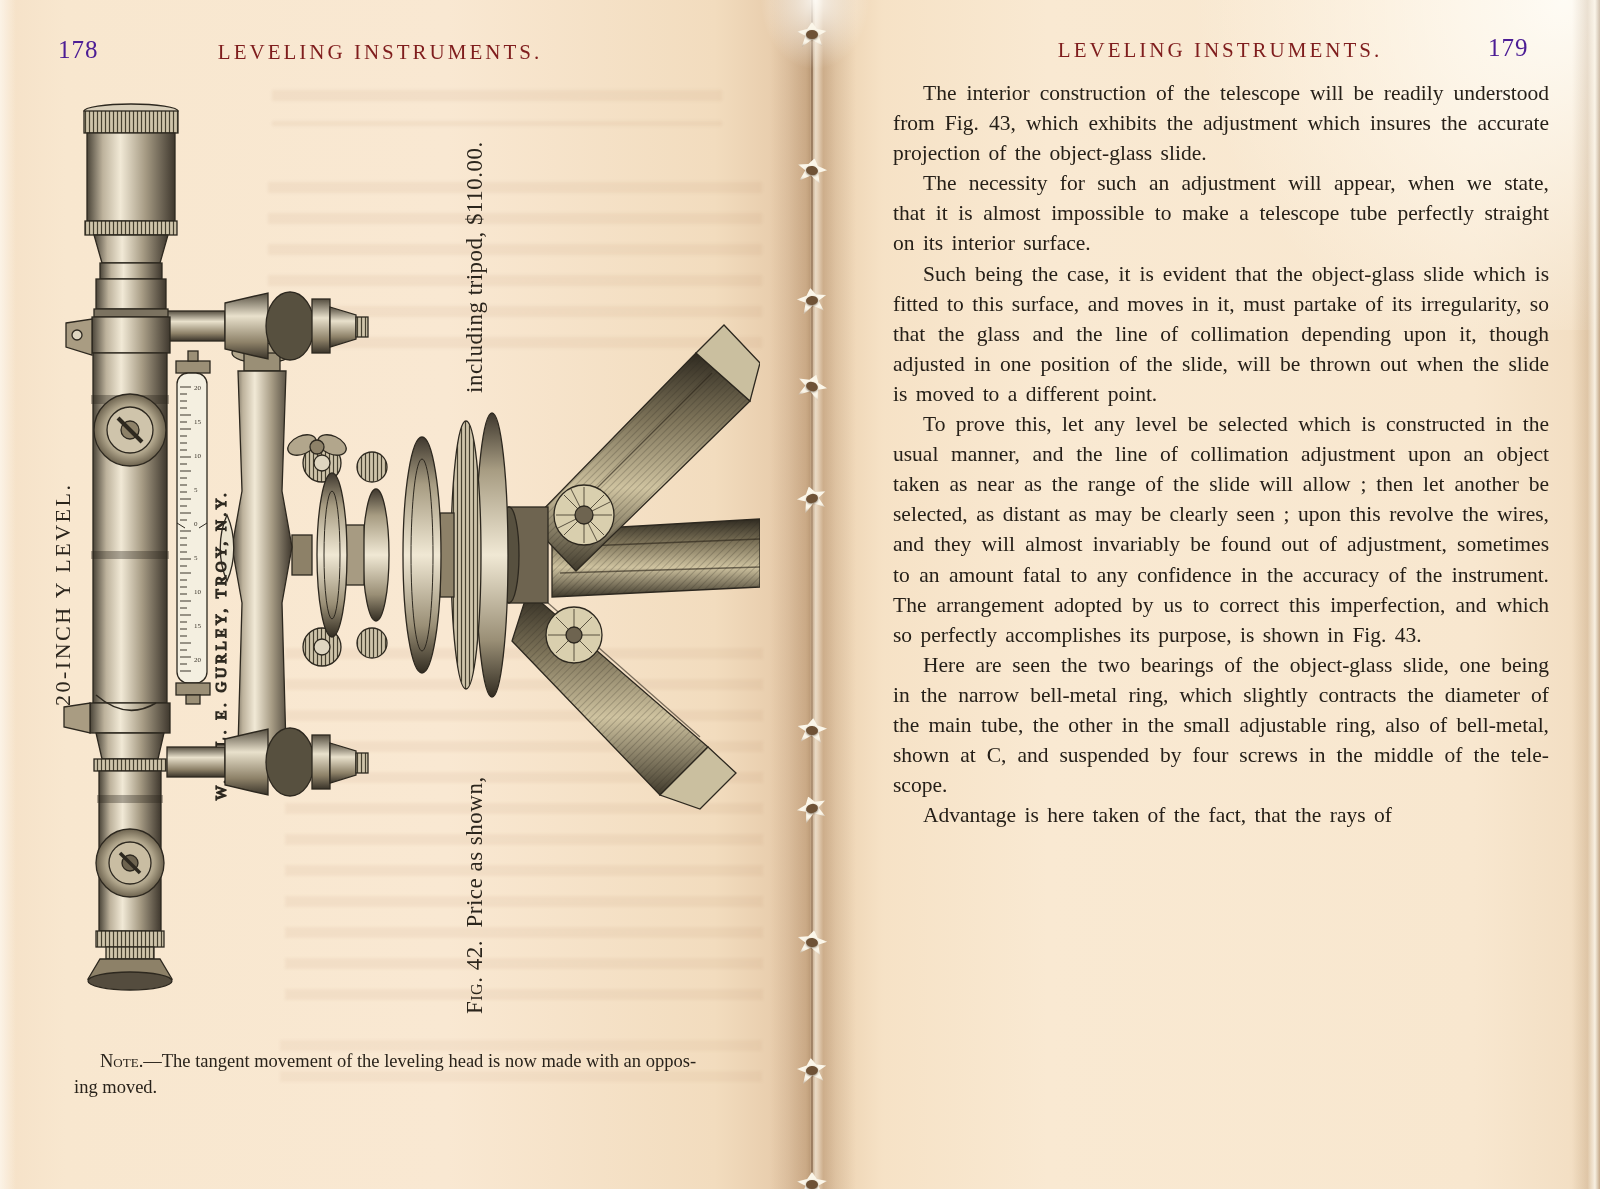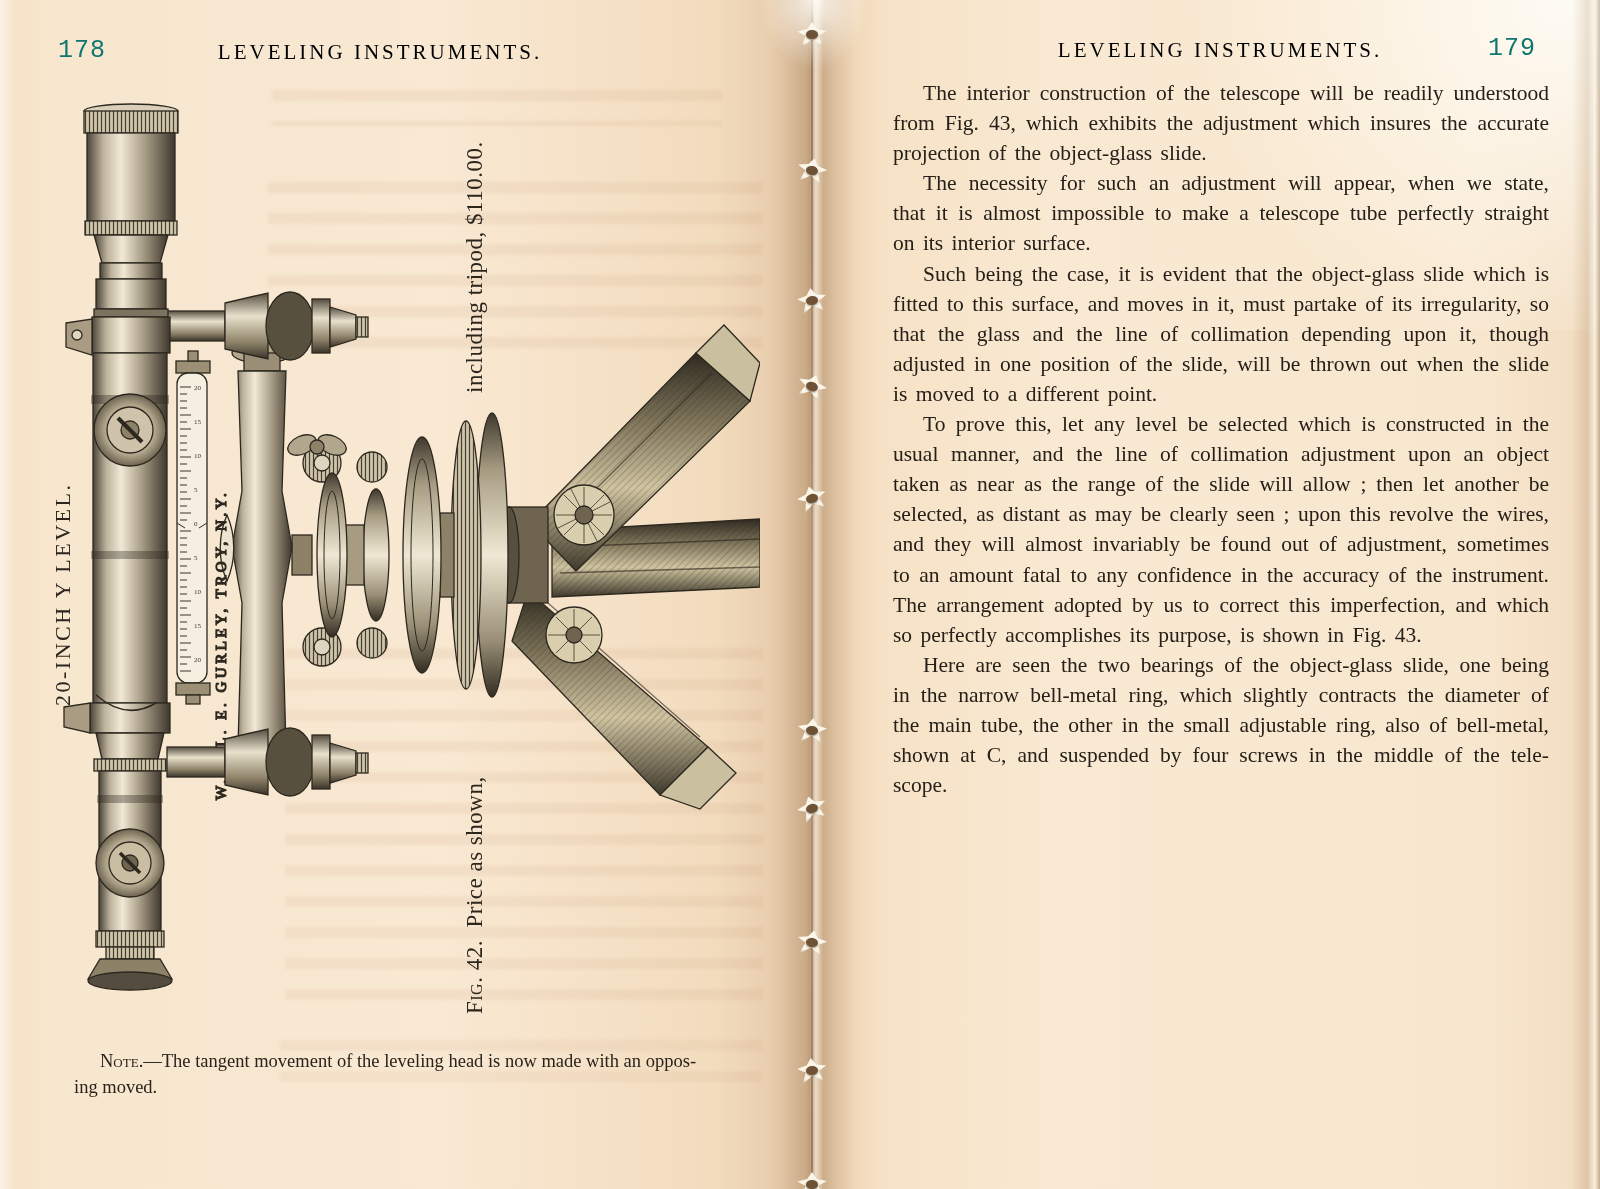--- a/index.html
+++ b/index.html
@@ -50,24 +50,24 @@
     width:100%;height:100%;background:#fbf6e9;
     clip-path:polygon(50% 0,66% 28%,100% 36%,72% 54%,84% 96%,50% 70%,16% 100%,28% 55%,0 38%,34% 28%);
     box-shadow:inset 0 -2px 3px rgba(120,85,55,.55);
   }
   .hole .core{
     position:absolute;left:9px;top:8px;width:12px;height:9px;border-radius:50%;
     background:#6e5236;box-shadow:0 1px 2px rgba(60,40,20,.55);
   }
   
   .running-head{
-    position:absolute;font-size:21px;letter-spacing:3px;color:#000000;
+    position:absolute;font-size:21px;letter-spacing:3px;color:#7f1d1d;
     text-align:center;white-space:nowrap;
   }
-  .folio{position:absolute;font-size:25px;color:#0f766e;letter-spacing:1px;font-family:Liberation Mono, monospace;}
+  .folio{position:absolute;font-size:25px;color:#4c1d95;letter-spacing:1px;}
   
   .body-text{
     position:absolute;left:893px;top:78px;width:656px;
     font-size:21.5px;line-height:30.1px;text-align:justify;
     word-spacing:.14em;color:#262019;
   }
   .body-text p{margin:0;text-indent:30px;}
   
   .rot{
     position:absolute;transform-origin:0 0;transform:rotate(-90deg);
@@ -362,20 +362,21 @@
 
 <div class="running-head" style="left:1020px;top:38px;width:400px;">LEVELING INSTRUMENTS.</div>
 <div class="folio" style="left:1488px;top:34px;">179</div>
 
 <div class="body-text">
   <p>The interior construction of the telescope will be readily understood from Fig. 43, which exhibits the adjustment which insures the accurate projection of the object-glass slide.</p>
   <p>The necessity for such an adjustment will appear, when we state, that it is almost impossible to make a telescope tube perfectly straight on its interior surface.</p>
   <p>Such being the case, it is evident that the object-glass slide which is fitted to this surface, and moves in it, must partake of its irregularity, so that the glass and the line of collimation depending upon it, though adjusted in one position of the slide, will be thrown out when the slide is moved to a different point.</p>
   <p>To prove this, let any level be selected which is constructed in the usual manner, and the line of collimation adjustment upon an object taken as near as the range of the slide will allow ; then let another be selected, as distant as may be clearly seen ; upon this revolve the wires, and they will almost invariably be found out of adjustment, sometimes to an amount fatal to any confidence in the accuracy of the instrument.  The arrangement adopted by us to correct this imperfection, and which so perfectly accomplishes its purpose, is shown in Fig. 43.</p>
   <p>Here are seen the two bearings of the object-glass slide, one being in the narrow bell-metal ring, which slightly contracts the diameter of the main tube, the other in the small adjustable ring, also of bell-metal, shown at C, and suspended by four screws in the middle of the tele­scope.</p>
+  <p>Advantage is here taken of the fact, that the rays of</p>
 </div>
 
 <div class="gutter"></div>
 <div class="crease"></div>
 <div class="fold-top"></div>
 
 <div class="hole" style="top:22px;">
     <div class="tear"></div>
     <div class="core"></div>
   </div>

